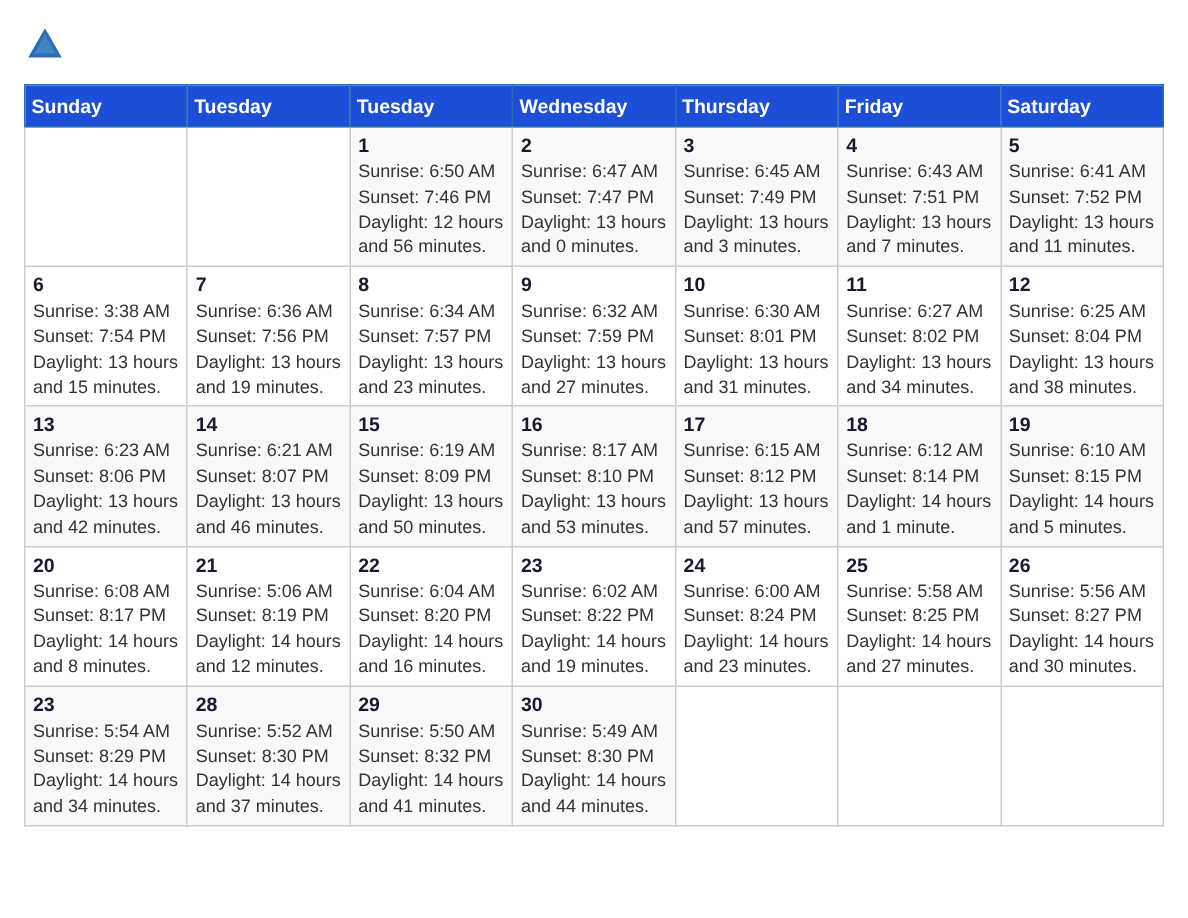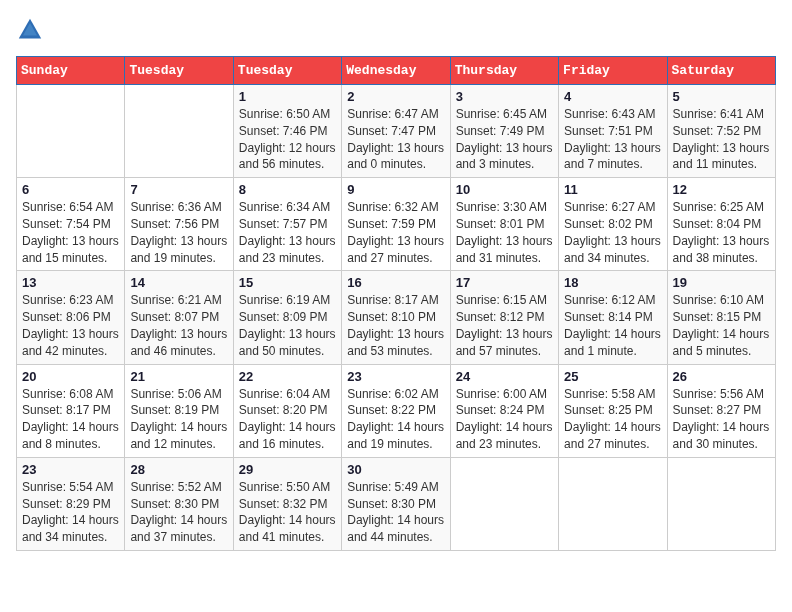--- a/index.html
+++ b/index.html
@@ -51,28 +51,27 @@
     .calendar-subtitle {
       font-size: 16px;
       color: #444;
     }
     table {
       width: 100%;
       border-collapse: collapse;
       font-size: 11px;
     }
     thead tr th {
-      background-color: #ef4444;
+      background-color: #1d4ed8;
       color: #fff;
       padding: 6px 4px;
       text-align: left;
       font-size: 13px;
       font-weight: bold;
       border: 1px solid #2e6db4;
-      font-family: Liberation Mono, monospace;
     }
     tbody tr td {
       border: 1px solid #ccc;
       vertical-align: top;
       padding: 4px 5px;
       width: 108px;
       min-height: 80px;
       height: 88px;
       background: #fff;
     }
@@ -158,21 +157,21 @@
         <td>
           <span class="day-num">5</span>
           <div class="day-detail">Sunrise: 6:41 AM
 Sunset: 7:52 PM
 Daylight: 13 hours and 11 minutes.</div>
         </td>
       </tr>
       <tr>
         <td>
           <span class="day-num">6</span>
-          <div class="day-detail">Sunrise: 6:54 AM
+          <div class="day-detail">Sunrise: 3:38 AM
 Sunset: 7:54 PM
 Daylight: 13 hours and 15 minutes.</div>
         </td>
         <td>
           <span class="day-num">7</span>
           <div class="day-detail">Sunrise: 6:36 AM
 Sunset: 7:56 PM
 Daylight: 13 hours and 19 minutes.</div>
         </td>
         <td>
@@ -182,21 +181,21 @@
 Daylight: 13 hours and 23 minutes.</div>
         </td>
         <td>
           <span class="day-num">9</span>
           <div class="day-detail">Sunrise: 6:32 AM
 Sunset: 7:59 PM
 Daylight: 13 hours and 27 minutes.</div>
         </td>
         <td>
           <span class="day-num">10</span>
-          <div class="day-detail">Sunrise: 3:30 AM
+          <div class="day-detail">Sunrise: 6:30 AM
 Sunset: 8:01 PM
 Daylight: 13 hours and 31 minutes.</div>
         </td>
         <td>
           <span class="day-num">11</span>
           <div class="day-detail">Sunrise: 6:27 AM
 Sunset: 8:02 PM
 Daylight: 13 hours and 34 minutes.</div>
         </td>
         <td>

